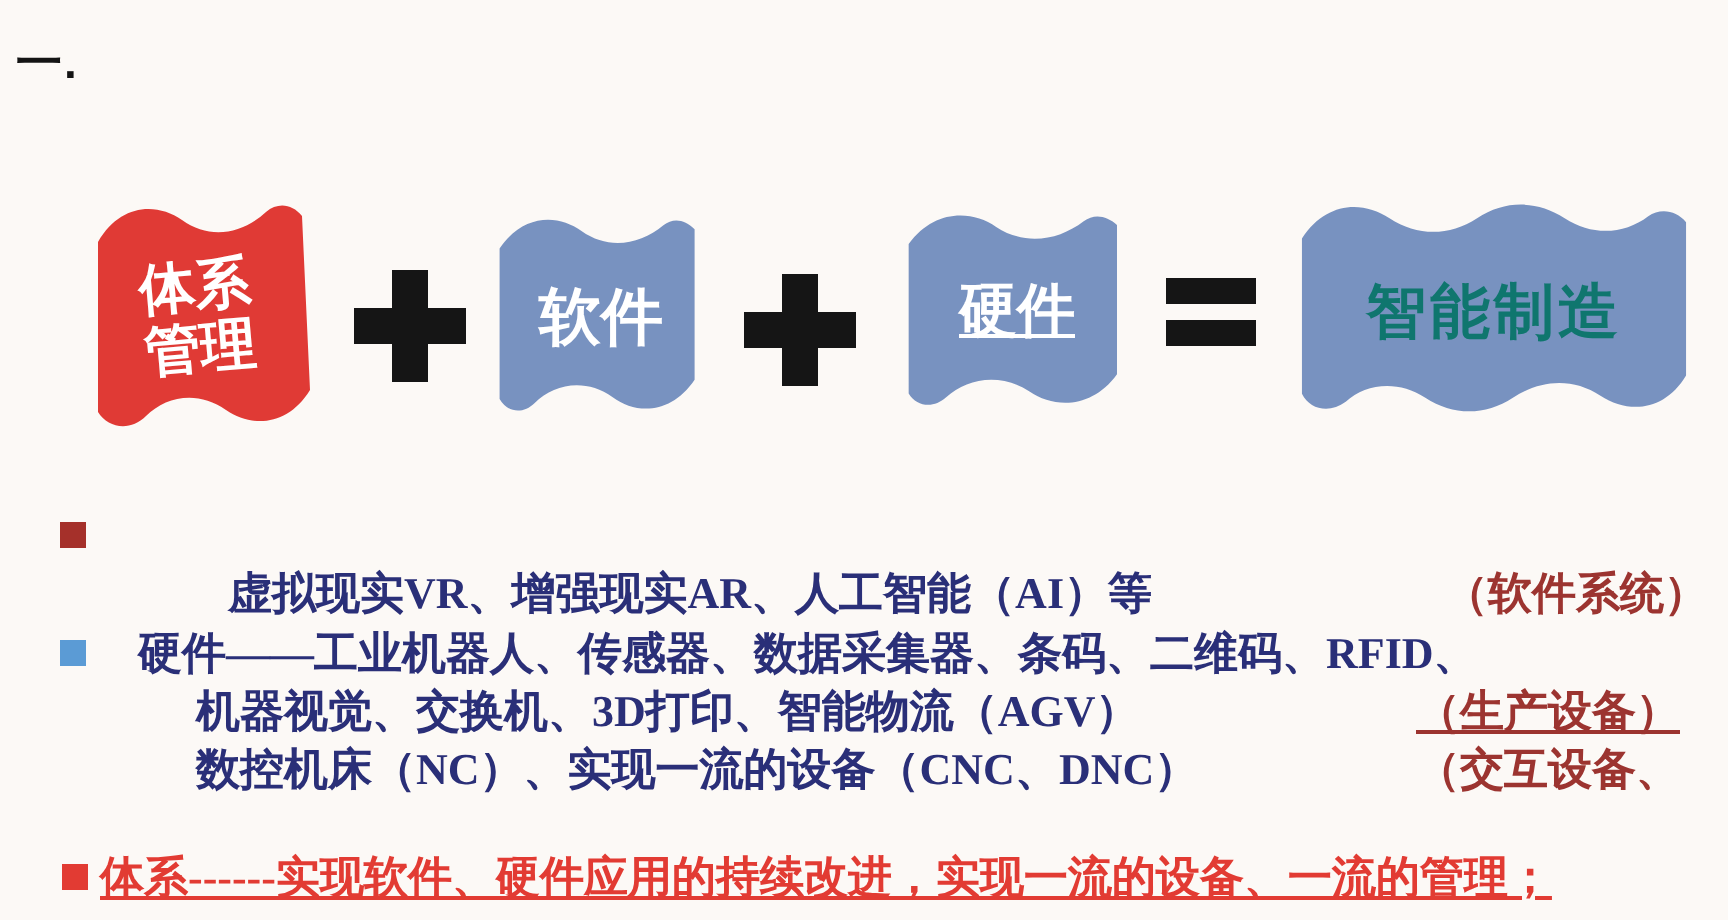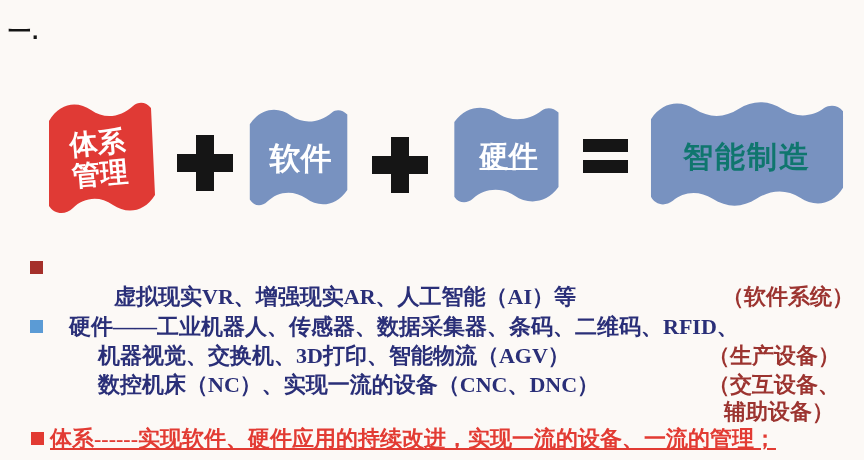--- a/index.html
+++ b/index.html
@@ -44,21 +44,21 @@
   .m1{left:30px;top:261px;}
   .m2{left:30px;top:320px;}
   .m3{left:31px;top:432px;}
   .line{position:absolute;white-space:nowrap;font-weight:700;font-size:22px;}
   .b1l1{left:50px;top:253px;}
   .b1l2{left:114px;top:282px;}
   .b2l1{left:50px;top:312px;margin-left:19px;}
   .b2l2{left:98px;top:341px;}
   .b2l3{left:98px;top:370px;}
   .side1{left:682px;top:282px;margin-left:40px;}
-  .side2{left:708px;top:341px;}
+  .side2{left:708px;top:341px;text-decoration:underline;}
   .side3{left:708px;top:370px;}
   .side4{left:724px;top:397px;}
   .b3l1{left:50px;top:424px;}
 </style>
 </head>
 <body>
 
 <div class="slide" style="background: rgb(252, 249, 246);">
 
   <div class="title" style="color: rgb(20, 20, 20);">
@@ -112,18 +112,17 @@
   <div class="line b1l2" style="color: rgb(42, 47, 120);">虚拟现实VR、增强现实AR、人工智能（AI）等</div>
 
   <div class="marker m2" style="background: rgb(91, 155, 213);"></div>
   <div class="line b2l1" style="color: rgb(42, 47, 120);">硬件——工业机器人、传感器、数据采集器、条码、二维码、RFID、</div>
   <div class="line b2l2" style="color: rgb(42, 47, 120);">机器视觉、交换机、3D打印、智能物流（AGV）</div>
   <div class="line b2l3" style="color: rgb(42, 47, 120);">数控机床（NC）、实现一流的设备（CNC、DNC）</div>
 
   <div class="line side1" style="color: rgb(156, 52, 48);">（软件系统）</div>
   <div class="line side2" style="color: rgb(156, 52, 48);">（生产设备）</div>
   <div class="line side3" style="color: rgb(156, 52, 48);">（交互设备、</div>
-  <div class="line side4" style="color: rgb(156, 52, 48);">辅助设备）</div>
 
   <div class="marker m3" style="background: rgb(226, 59, 51);"></div>
   <div class="line b3l1" style="color: rgb(226, 59, 51); text-decoration: underline;">体系------实现软件、硬件应用的持续改进，实现一流的设备、一流的管理；</div>
 
 </div>
 
 </body></html>

